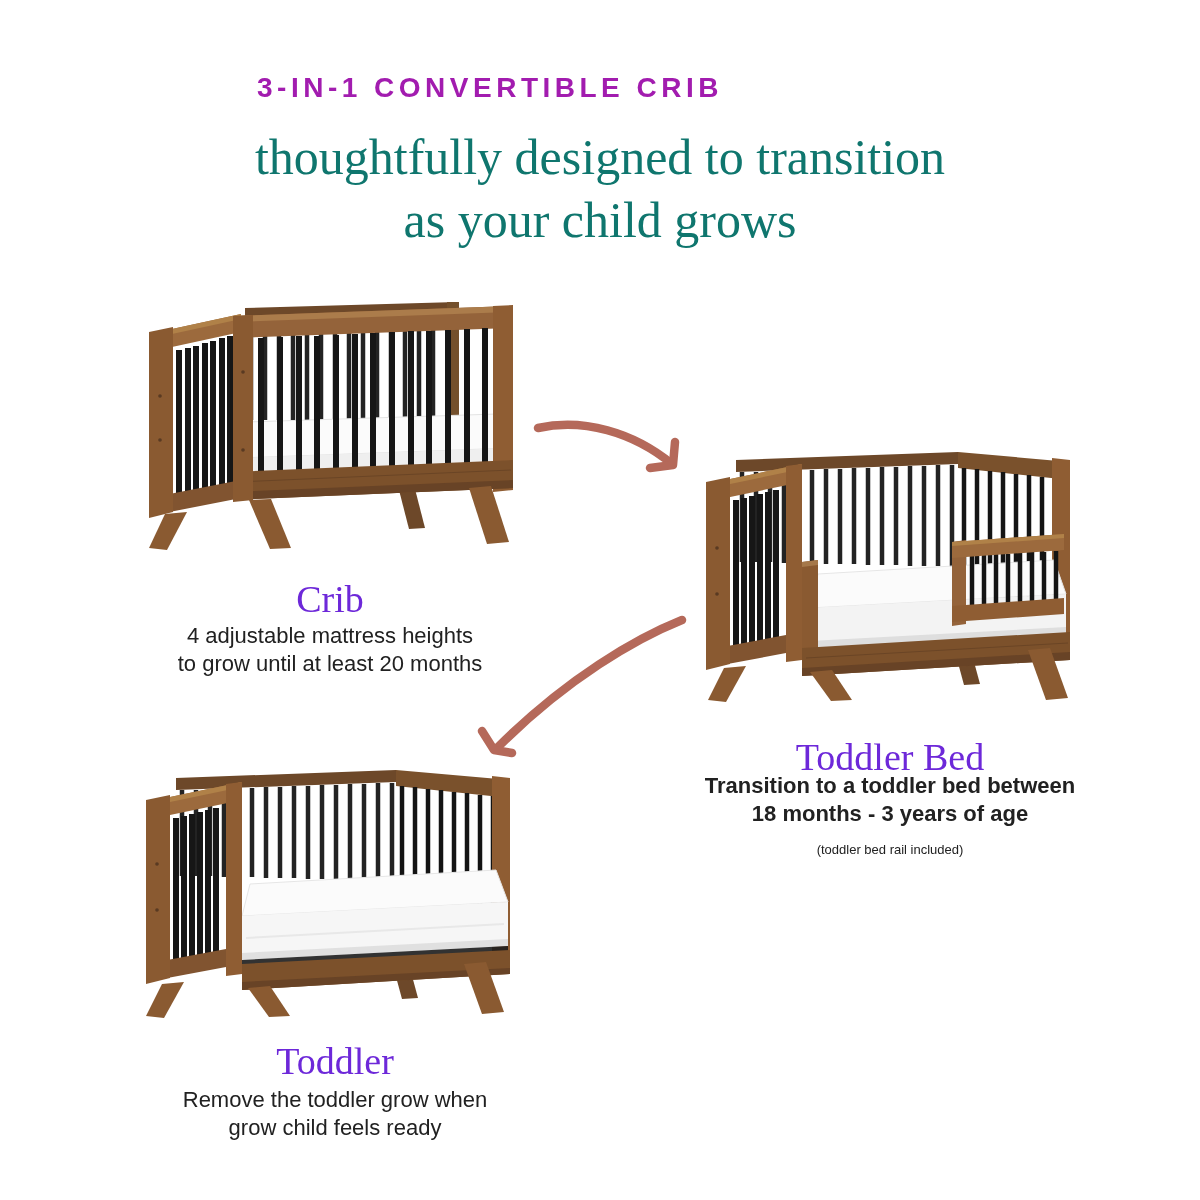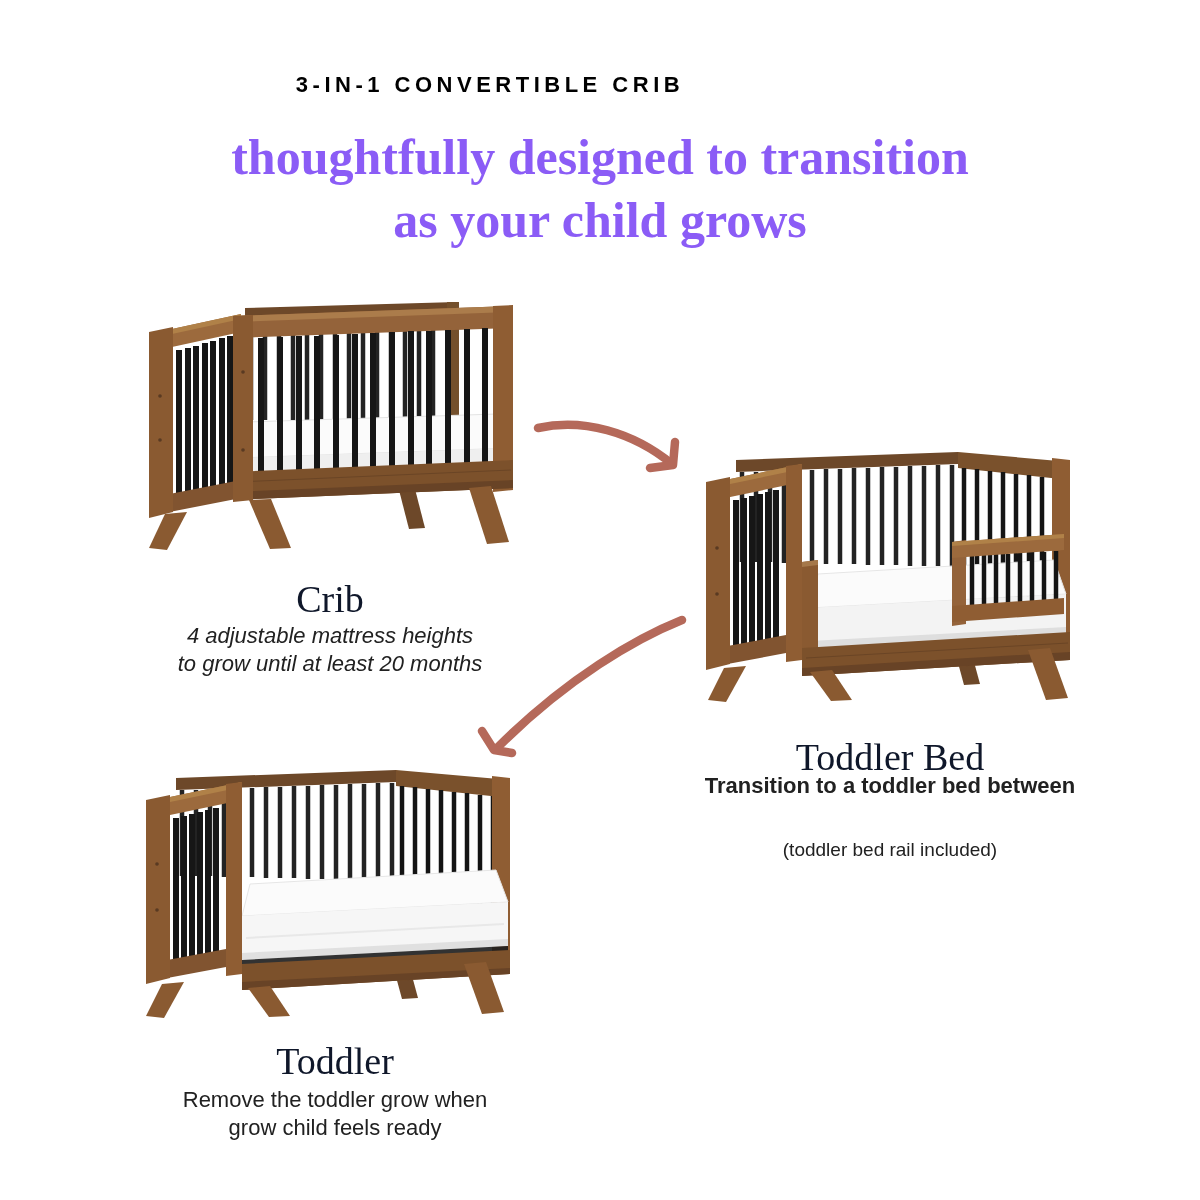--- a/index.html
+++ b/index.html
@@ -4,37 +4,37 @@
 <style>
   html,body{margin:0;padding:0;background:#ffffff;}
   #canvas{
     position:relative;width:1200px;height:1200px;background:#ffffff;overflow:hidden;
     font-family:"Liberation Sans",sans-serif;
   }
   .abs{position:absolute;}
   .center{text-align:center;}
   .eyebrow{
     left:0;top:72px;width:980px;
-    font-size:22px;font-weight:700;letter-spacing:4.5px;
-    color:#000000;
+    font-size:28px;font-weight:700;letter-spacing:4.5px;
+    color:#a21caf;
   }
   .headline{
     left:0;top:126px;width:1200px;
-    font-family:"Liberation Serif",serif;font-weight:700;
-    font-size:50px;line-height:63px;color:#8b5cf6;
+    font-family:"Liberation Serif",serif;font-weight:400;
+    font-size:50px;line-height:63px;color:#0f766e;
   }
   .stage-title{
     font-family:"Liberation Serif",serif;font-weight:400;
-    font-size:38px;line-height:44px;color:#0f172a;
+    font-size:38px;line-height:44px;color:#6d28d9;
   }
   .stage-desc{
     font-size:22px;line-height:28px;color:#212121;font-weight:400;
   }
   .stage-note{
-    font-size:19px;line-height:24px;color:#212121;
+    font-size:13px;line-height:24px;color:#212121;
   }
   svg{display:block;}
   .slat{stroke:#161616;stroke-width:6;stroke-linecap:butt;}
   .slat-thin{stroke:#181818;stroke-width:4.5;}
   .spindle{stroke:#141414;stroke-width:4.5;}
   .arrow-path{stroke:#b5695a;stroke-width:8.5;fill:none;stroke-linecap:round;stroke-linejoin:round;}
 </style>
 </head>
 <body>
 
@@ -291,28 +291,29 @@
     <polygon points="96,214 364,200 364,206 96,222" fill="#684326"></polygon>
 
     <g>
       <polygon points="16,216 38,214 18,250 0,248" fill="#8a5a31"></polygon>
       <polygon points="102,220 124,218 144,248 123,249" fill="#8a5a31"></polygon>
       <polygon points="318,196 340,194 358,244 336,246" fill="#8a5a31"></polygon>
     </g>
   </svg>
 
   <div class="abs center stage-title" style="left:80px;top:577px;width:500px;">Crib</div>
-  <div class="abs center stage-desc" style="left:80px;top:622px;width:500px;font-style:italic;">
+  <div class="abs center stage-desc" style="left:80px;top:622px;width:500px;">
     <div>4 adjustable mattress heights</div>
     <div>to grow until at least 20 months</div>
   </div>
 
   <div class="abs center stage-title" style="left:640px;top:725px;width:500px;margin-top:10px;">Toddler Bed</div>
   <div class="abs center stage-desc" style="left:640px;top:772px;width:500px;font-weight:bold;">
     <div>Transition to a toddler bed between</div>
+    <div>18 months - 3 years of age</div>
   </div>
   <div class="abs center stage-note" style="left:640px;top:838px;width:500px;">(toddler bed rail included)</div>
 
   <div class="abs center stage-title" style="left:85px;top:1039px;width:500px;">Toddler</div>
   <div class="abs center stage-desc" style="left:85px;top:1086px;width:500px;">
     <div>Remove the toddler grow when</div>
     <div>grow child feels ready</div>
   </div>
 
 </div>

